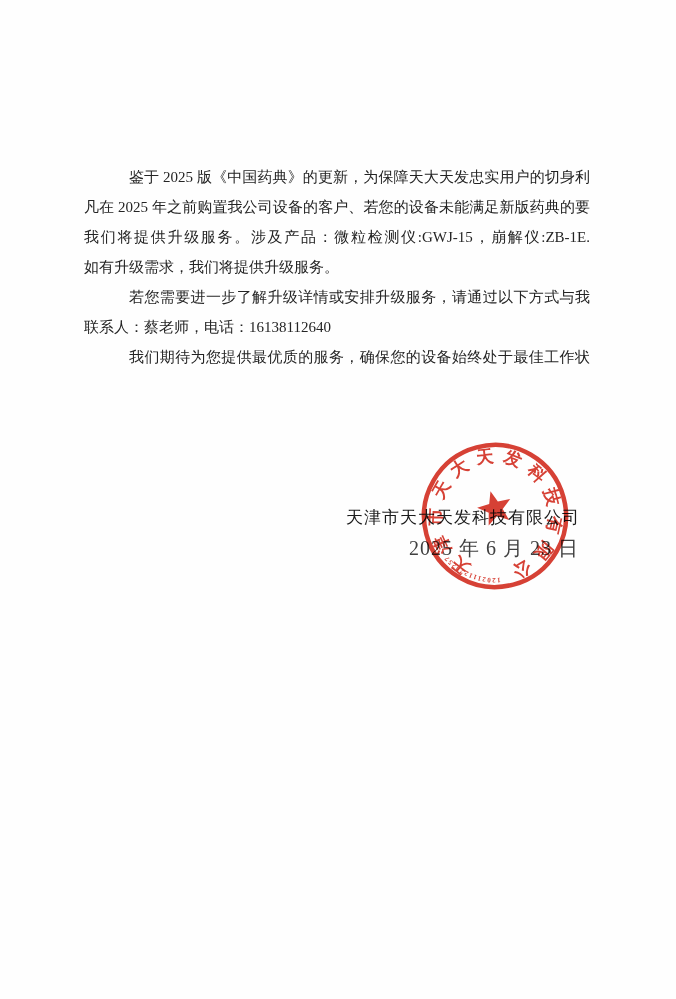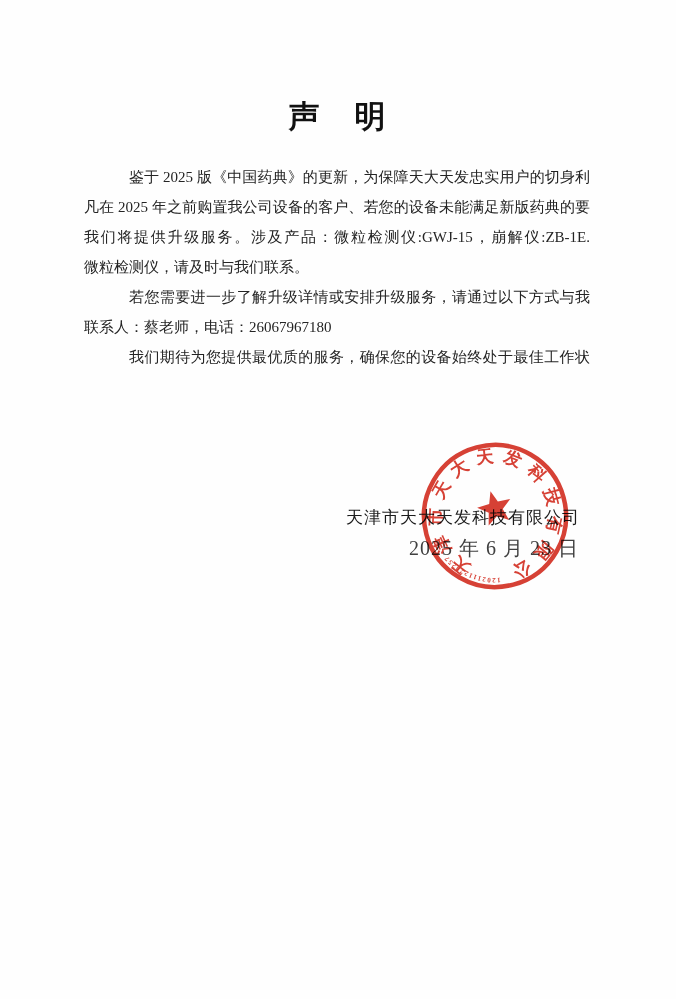--- a/index.html
+++ b/index.html
@@ -47,29 +47,28 @@
   .seal text{
     font-family:"Liberation Serif","DejaVu Serif",serif;
     font-weight:bold;
   }
 </style>
 </head>
 <body>
 
 <div class="page">
 
-  <div class="doc-title">声　明</div>
 
   <div class="body-text">
       <div class="line indent full">鉴于 2025 版《中国药典》的更新，为保障天大天发忠实用户的切身利益，</div>
       <div class="line full">凡在 2025 年之前购置我公司设备的客户、若您的设备未能满足新版药典的要求，</div>
       <div class="line full">我们将提供升级服务。涉及产品：微粒检测仪:GWJ-15，崩解仪:ZB-1E.　ZBS-6E，</div>
-      <div class="line">微粒检测仪，请及时与我们联系。</div>
+      <div class="line">如有升级需求，我们将提供升级服务。</div>
       <div class="line indent full">若您需要进一步了解升级详情或安排升级服务，请通过以下方式与我们联系：</div>
-      <div class="line">联系人：蔡老师，电话：26067967180</div>
+      <div class="line">联系人：蔡老师，电话：16138112640</div>
       <div class="line indent full">我们期待为您提供最优质的服务，确保您的设备始终处于最佳工作状态，感</div>
     </div>
 
   <div class="sig-company">天津市天大天发科技有限公司</div>
   <div class="sig-date">2025 年 6 月 23 日</div>
 
   <svg class="seal" viewBox="-90 -90 180 180" style="color: rgb(213, 54, 42);">
     <g transform="rotate(-15)">
       <circle r="71" fill="none" stroke="currentColor" stroke-width="4.5"></circle>
       <polygon transform="translate(2,-7)" fill="currentColor" points="0,-18 4.47,-6.15 17.12,-5.56 7.23,2.35 10.58,14.56 0,7.6 -10.58,14.56 -7.23,2.35 -17.12,-5.56 -4.47,-6.15"></polygon>

